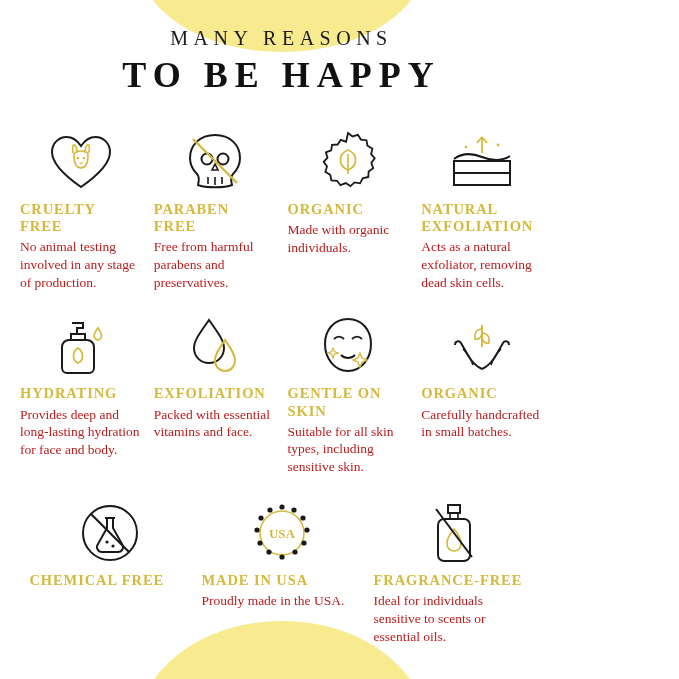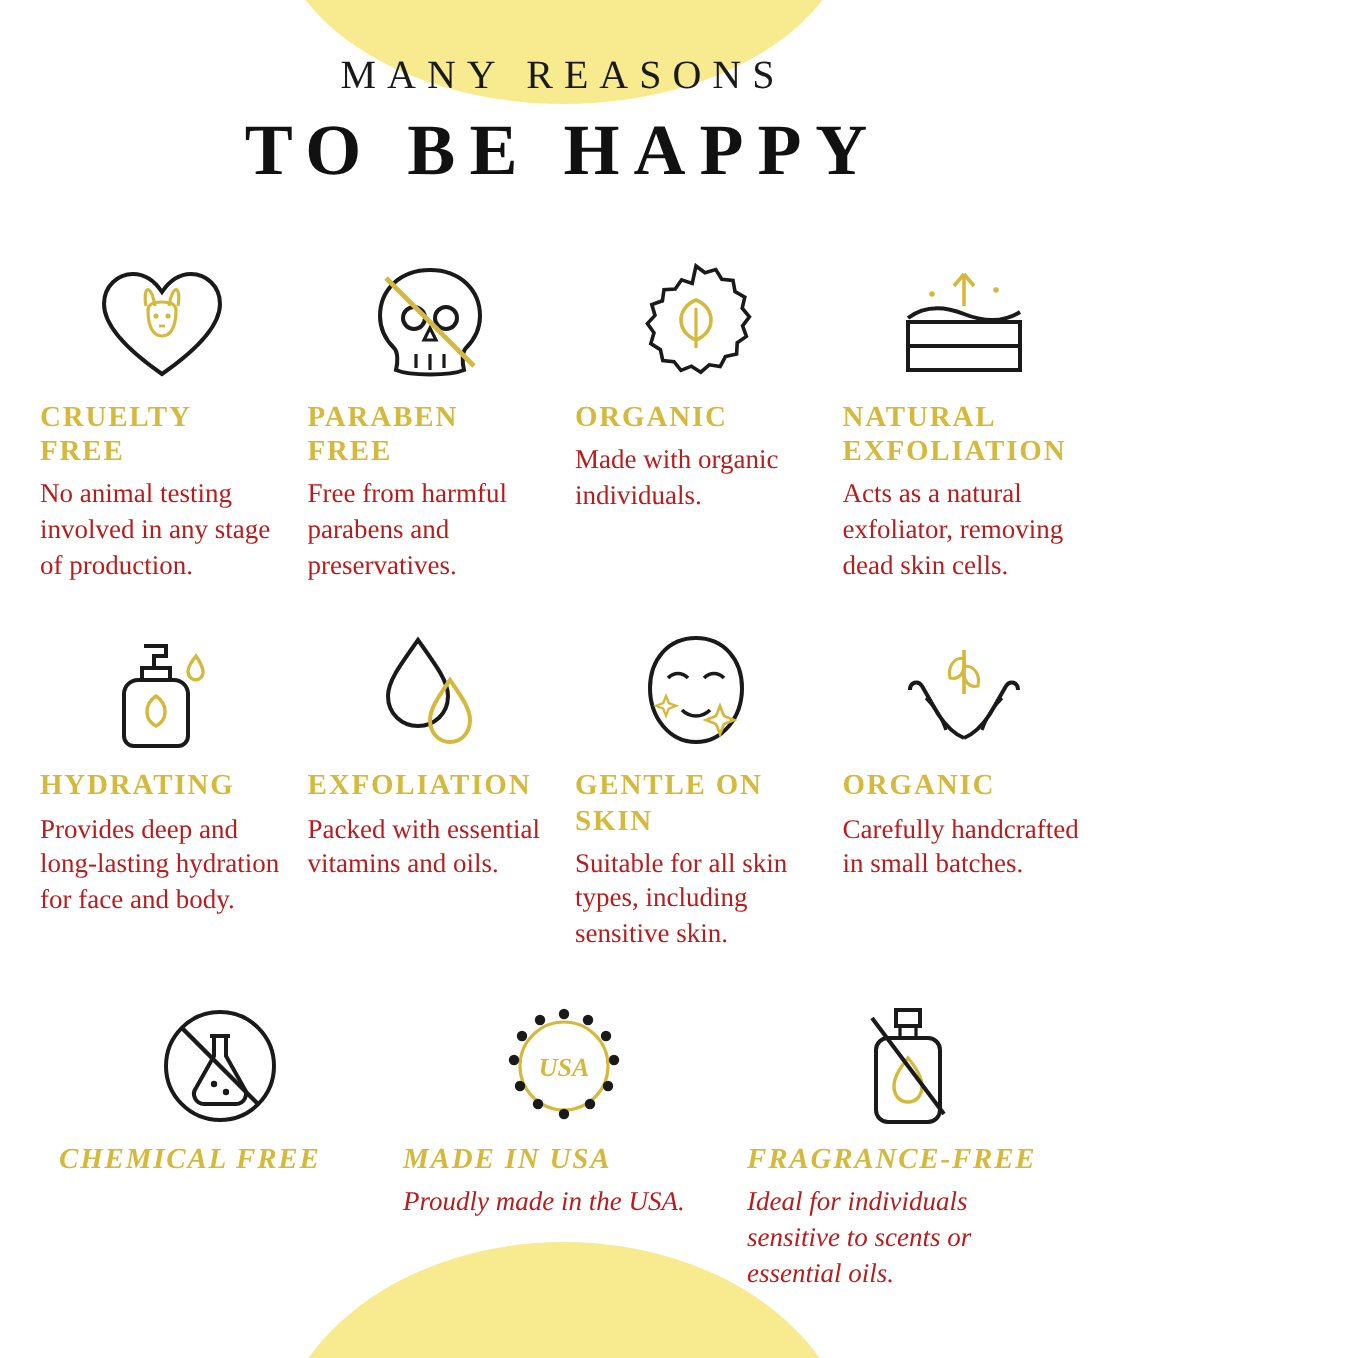--- a/index.html
+++ b/index.html
@@ -81,21 +81,21 @@
     display: flex;
     width: 100%;
     justify-content: center;
   }
   .cell {
     width: 172px;
     text-align: left;
     padding: 0 6px;
     margin-bottom: 8px;
   }
-  .row-3 .cell { width: 172px; font-style: italic; }
+  .row-3 .cell { width: 172px; }
 
   .icon-wrap {
     height: 74px;
     display: flex;
     align-items: center;
     justify-content: center;
   }
   .title {
     font-family: "Liberation Serif", serif;
     font-size: 14.5px;
@@ -212,21 +212,21 @@
         </div>
 
         <div class="cell">
           <div class="icon-wrap">
             <svg width="64" height="62" viewBox="0 0 64 62">
               <path d="M26 5 C16 19 11 26 11 33 C11 42 18 48 26 48 C34 48 41 42 41 33 C41 26 36 19 26 5 Z" fill="none" stroke="#1a1a1a" stroke-width="2"></path>
               <path d="M42 25 C35 35 32 40 32 45 C32 51 36 56 42 56 C48 56 52 51 52 45 C52 40 49 35 42 25 Z" fill="none" stroke="#d5b93c" stroke-width="2"></path>
             </svg>
           </div>
           <div class="title">EXFOLIATION</div>
-          <div class="desc">Packed with essential vitamins and oils.</div>
+          <div class="desc">Packed with essential vitamins and face.</div>
         </div>
 
         <div class="cell">
           <div class="icon-wrap">
             <svg width="68" height="62" viewBox="0 0 68 62">
               <path d="M34 4 C20 4 11 15 11 29 C11 44 21 56 34 56 C47 56 57 44 57 29 C57 15 48 4 34 4 Z" fill="none" stroke="#1a1a1a" stroke-width="2"></path>
               <path d="M20 24 c3 -3 7 -3 10 0" fill="none" stroke="#1a1a1a" stroke-width="1.8"></path>
               <path d="M38 24 c3 -3 7 -3 10 0" fill="none" stroke="#1a1a1a" stroke-width="1.8"></path>
               <path d="M27 40 c4 4 10 4 14 0" fill="none" stroke="#1a1a1a" stroke-width="1.8"></path>
               <path d="M46 38 l2 5 5 2 -5 2 -2 5 -2 -5 -5 -2 5 -2 Z" fill="none" stroke="#d5b93c" stroke-width="1.4"></path>

